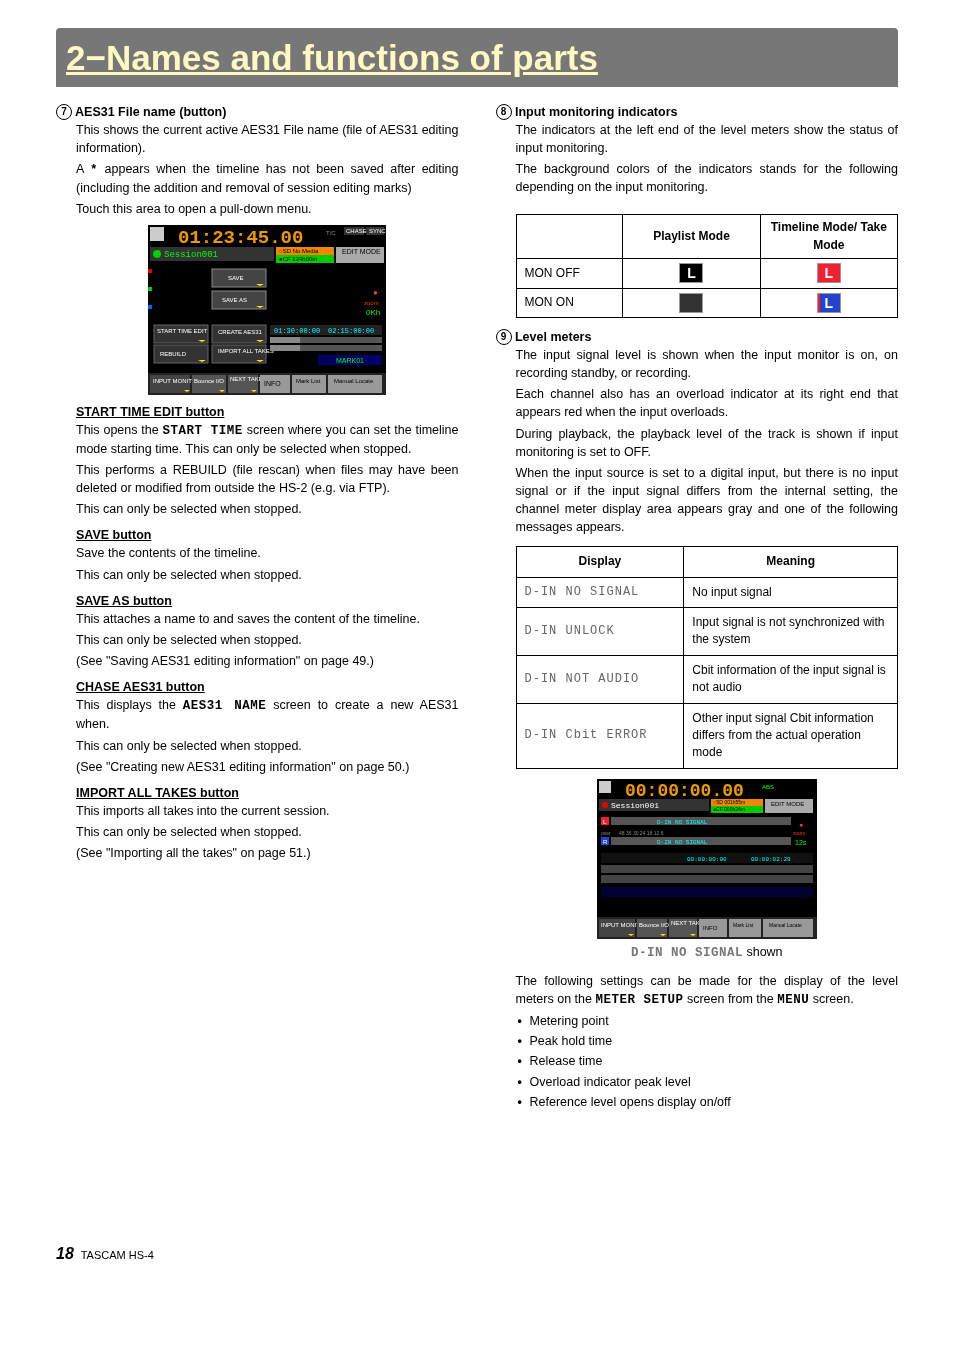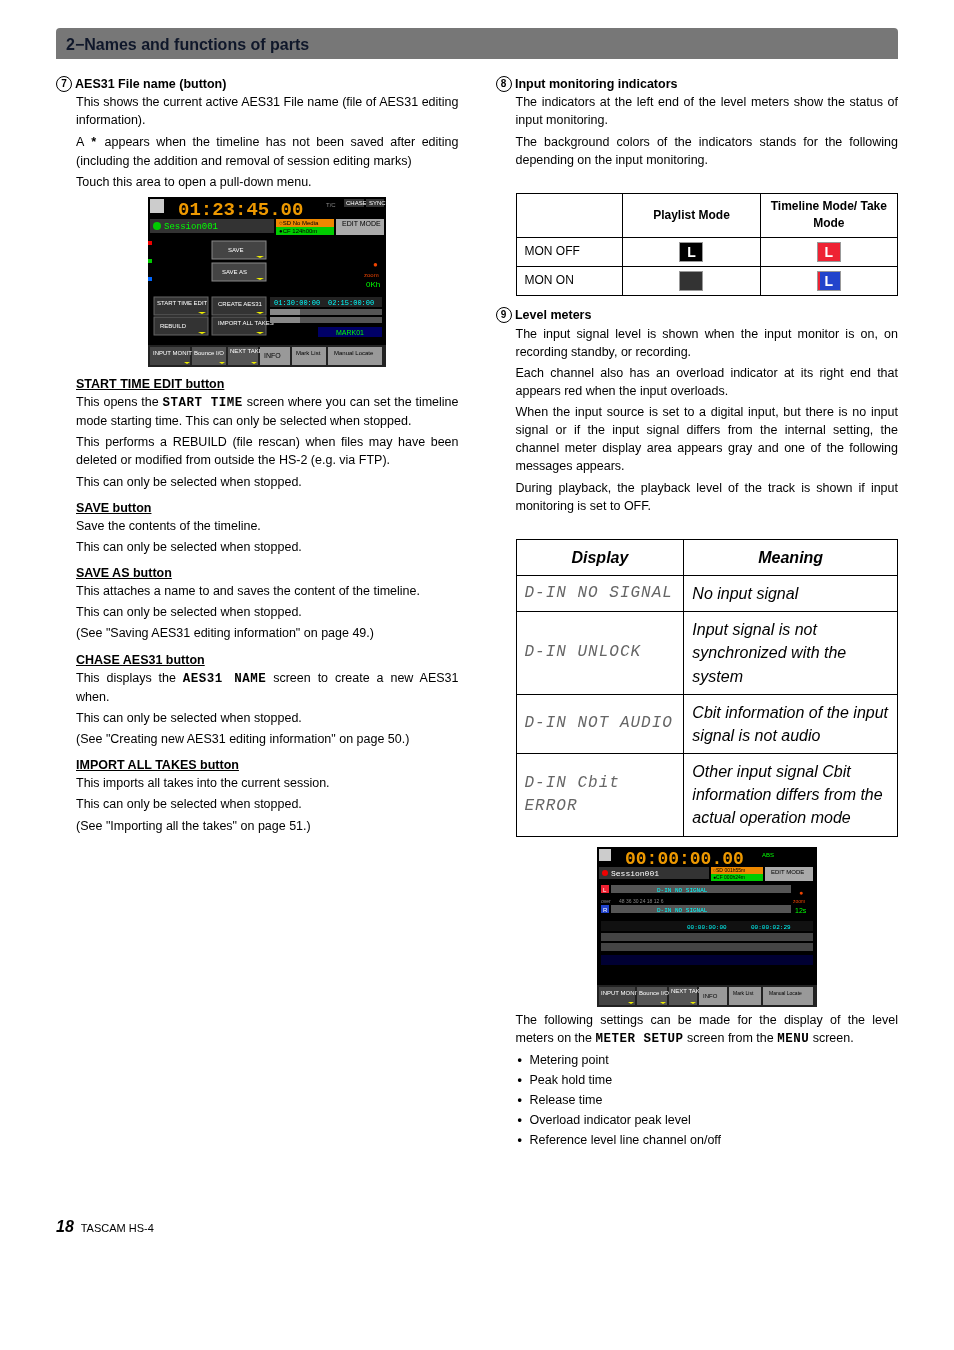--- a/index.html
+++ b/index.html
@@ -1,41 +1,41 @@
 <!DOCTYPE html>
 <html><head>
 <meta charset="utf-8">
 <style>
   * { box-sizing: border-box; margin: 0; padding: 0; }
   body { font-family: "Myriad Pro", Arial, sans-serif; font-size: 12.5px; line-height: 1.45; color: #000; background: #fff; width: 954px; margin: 0 auto; padding: 0; }
   .page { padding: 28px 56px 30px 56px; }
   .title-bar { background: #777; border-radius: 4px 4px 0 0; padding: 5px 10px 3px 10px; margin-bottom: 14px; }
-  .title-bar h1 { font-weight: 800; font-size: 16px; color: #0f172a; }
+  .title-bar h1 { font-weight: 800; font-size: 35px; color: #fef9c3; text-decoration: underline; }
   .cols { display: flex; gap: 37px; }
   .col { flex: 1; }
   .circled { display:inline-block; border:1px solid #000; border-radius: 50%; width:16px; height:16px; text-align:center; font-size:10px; line-height:14px; vertical-align: 1px;}
   .hd-line { font-weight:700; margin-top:2px; }
   .indent-block { padding-left: 20px; margin-bottom: 4px; }
   .sub-head { font-weight:700; text-decoration: underline; margin-top: 8px;}
   .fixed { font-family: "LetterGothic", "Courier New", monospace; font-weight:700; letter-spacing:0.5px;}
   .figure { width: 238px; margin: 6px auto 8px auto; display:block; }
   .figure2 { width: 220px; margin: 4px auto 4px auto; display:block; }
   .caption { text-align:center; margin-bottom:10px; }
 
-  .mon-table { border-collapse: collapse; width: 100%; margin: 24px 0 10px 0; font-size:12px; }
+  .mon-table { border-collapse: collapse; width: 100%; margin: 18px 0 10px 0; font-size:12px; }
   .mon-table th, .mon-table td { border: 1px solid #000; padding: 4px 6px; text-align:center; vertical-align: middle; }
   .mon-table th { font-weight:700; }
   .mon-table td.state { text-align:left; padding-left: 8px; }
   .lbox { display:inline-block; width:24px; height:20px; font-weight:700; font-size:14px; text-align:center; line-height:19px; border:1px solid #999;}
   .lbox.black { background:#000; color:#fff; }
   .lbox.red { background:#e23; color:#fff; }
   .lbox.blue { background:#24c; color:#fff; box-shadow: inset 2px 0 0 #e23; }
   .lbox.blank { background:#333; }
 
-  .disp-table { border-collapse: collapse; width: 100%; margin: 24px 0 10px 0; font-size:16px;font-style:italic; }
+  .disp-table { border-collapse: collapse; width: 100%; margin: 10px 0 10px 0; font-size:12px; }
   .disp-table th, .disp-table td { border: 1px solid #000; padding: 6px 8px; vertical-align: middle; }
   .disp-table th { text-align:center; font-weight:700; }
   .disp-table td.d { font-family: "Courier New", monospace; letter-spacing:1px; color:#666; }
 
   ul.bullets { list-style: none; padding-left: 14px; margin-top: 2px;}
   ul.bullets li::before { content:"•"; display:inline-block; width:12px; margin-left:-12px; font-weight:bold;}
   ul.bullets li { margin-bottom: 2px; }
 
   .p { margin-bottom: 3px; text-align: justify;}
   .footer { margin-top: 380px; font-size:11px; }
@@ -210,22 +210,22 @@
           </table>
       </div>
 
       <div class="hd-line">
         <span class="circled">9</span>
         <span>Level meters</span>
       </div>
       <div class="indent-block">
         <p class="p">The input signal level is shown when the input monitor is on, on recording standby, or recording.</p>
         <p class="p">Each channel also has an overload indicator at its right end that appears red when the input overloads.</p>
+        <p class="p">During playback, the playback level of the track is shown if input monitoring is set to OFF.</p>
         <p class="p">When the input source is set to a digital input, but there is no input signal or if the input signal differs from the internal setting, the channel meter display area appears gray and one of the following messages appears.</p>
-        <p class="p">During playback, the playback level of the track is shown if input monitoring is set to OFF.</p>
 
         <table class="disp-table">
           <tbody>
               <tr>
             <th style="width:44%">Display</th>
             <th>Meaning</th>
           </tr>
           <tr>
             <td class="d">D-IN NO SIGNAL</td>
             <td>No input signal</td>
@@ -291,28 +291,31 @@
           <rect x="72" y="140" width="28" height="18" fill="#555"></rect>
             <text x="74" y="146" class="svg-label">NEXT TAKE NAME</text>
             <polygon points="93,155 99,155 96,157" fill="#ee0"></polygon>
           <rect x="102" y="140" width="28" height="18" fill="#999"></rect>
             <text x="106" y="151" font-size="6" fill="#000">INFO</text>
           <rect x="132" y="140" width="32" height="18" fill="#999"></rect>
             <text x="136" y="148" font-size="5" fill="#000">Mark List</text>
           <rect x="166" y="140" width="50" height="18" fill="#999"></rect>
             <text x="172" y="148" font-size="5" fill="#000">Manual Locate</text>
         </svg>
+        <p class="caption">
+          <span class="fixed" style="color:#777">D-IN NO SIGNAL</span><span> shown</span>
+        </p>
 
         <p class="p">
           <span>The following settings can be made for the display of the level meters on the </span><span class="fixed">METER SETUP</span><span> screen from the </span><span class="fixed">MENU</span><span> screen.</span>
         </p>
         <ul class="bullets">
           <li>Metering point</li>
           <li>Peak hold time</li>
           <li>Release time</li>
           <li>Overload indicator peak level</li>
-          <li>Reference level line channel on/off</li>
+          <li>Reference level opens display on/off</li>
         </ul>
       </div>
 
     </div>
   </div>
 </div>
 
 </body></html>

